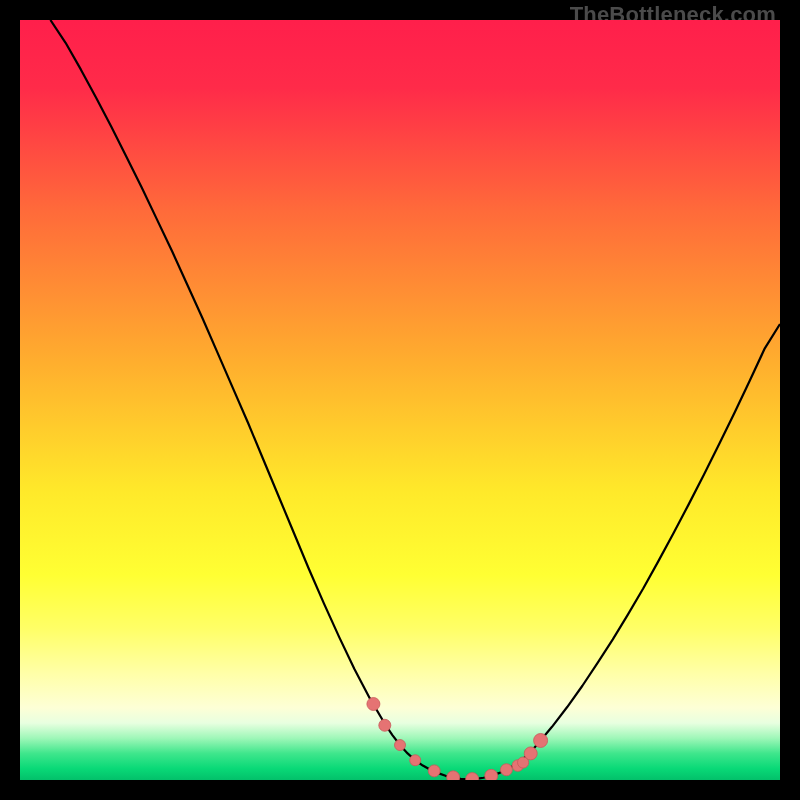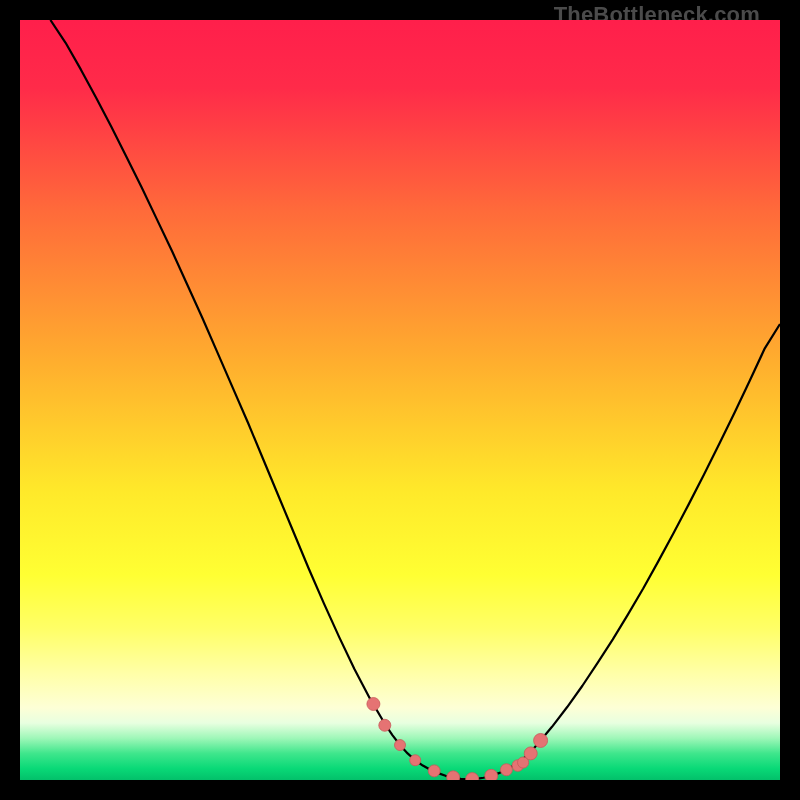--- a/index.html
+++ b/index.html
@@ -22,21 +22,21 @@
   .plot {
     position: absolute;
     left: 0;
     top: 0;
     width: 760px;
     height: 760px;
   }
   .watermark {
     position: absolute;
     top: 2px;
-    right: 40px;
+    right: 24px;
     color: #4b4b4b;
     font-size: 22px;
     font-weight: 600;
     letter-spacing: 0.2px;
     user-select: none;
     text-align: center;
   }
   svg { display: block; }
 </style>
 </head>

